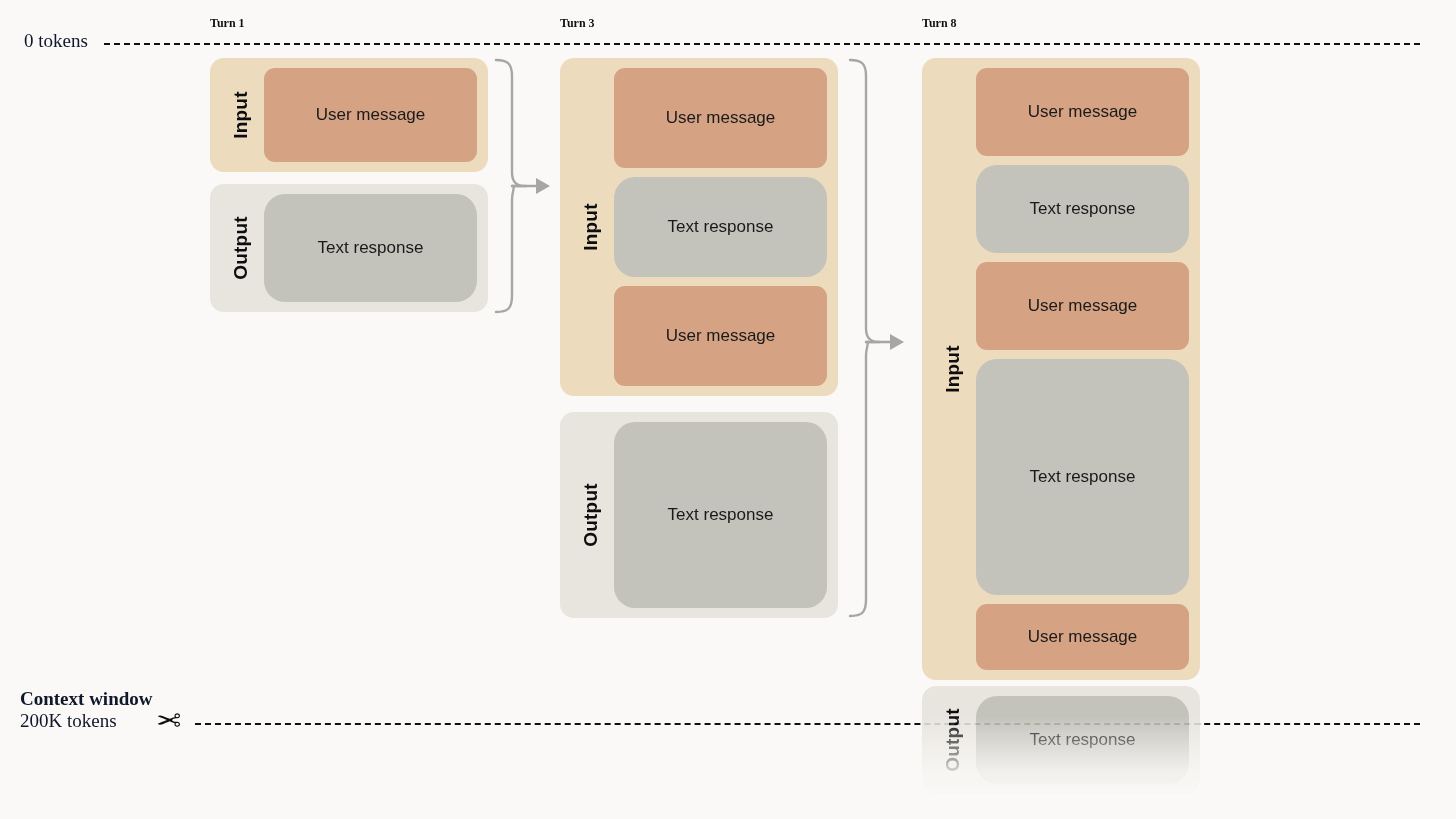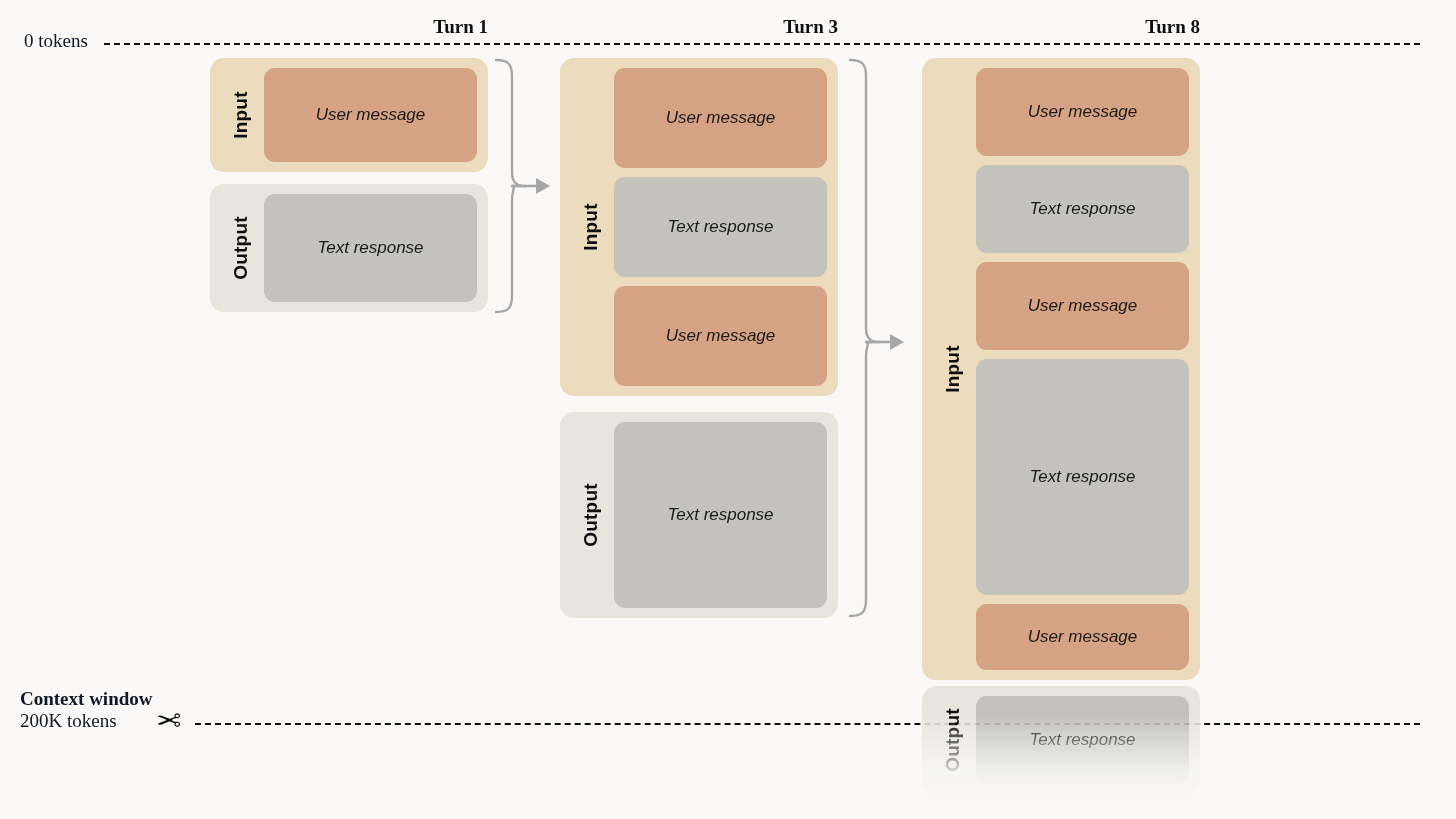--- a/index.html
+++ b/index.html
@@ -34,22 +34,22 @@
     position:absolute;left:156px;top:706px;
     font-size:30px;line-height:1;color:#0d0d0d;
     transform:scaleX(-1);
     transform-origin:center;
   }
 
   
   .turn-header{
     position:absolute;top:16px;
     font-family:"Liberation Serif", serif;
-    font-weight:bold;font-size:19px;color:#111;
-    text-align:right;white-space:nowrap;
+    font-weight:bold;font-size:12px;color:#111;
+    text-align:left;white-space:nowrap;
   }
   .th1{left:210px;width:278px;}
   .th2{left:560px;width:278px;}
   .th3{left:922px;width:278px;}
 
   
   .group{
     position:absolute;
     border-radius:14px;
     display:flex;flex-direction:row;align-items:stretch;
@@ -74,24 +74,23 @@
     flex:1 1 auto;
     display:flex;flex-direction:column;
     gap:9px;
   }
   .block{
     border-radius:11px;
     display:flex;align-items:center;justify-content:center;
     font-size:17px;color:#1a1a1a;
     box-sizing:border-box;
     white-space:nowrap;
-    font-style:italic;
   }
   .block.user{background:#d5a283;}
-  .block.text{background:#c3c3bc;}
+  .block.text{background:#c3c3bc;border-radius:21px;}
 
   
   #t1-input { left:210px; top:58px;  width:278px; height:114px; }
   #t1-output{ left:210px; top:184px; width:278px; height:128px; }
 
   
   #t2-input { left:560px; top:58px;  width:278px; height:338px; }
   #t2-output{ left:560px; top:412px; width:278px; height:206px; }
 
   

